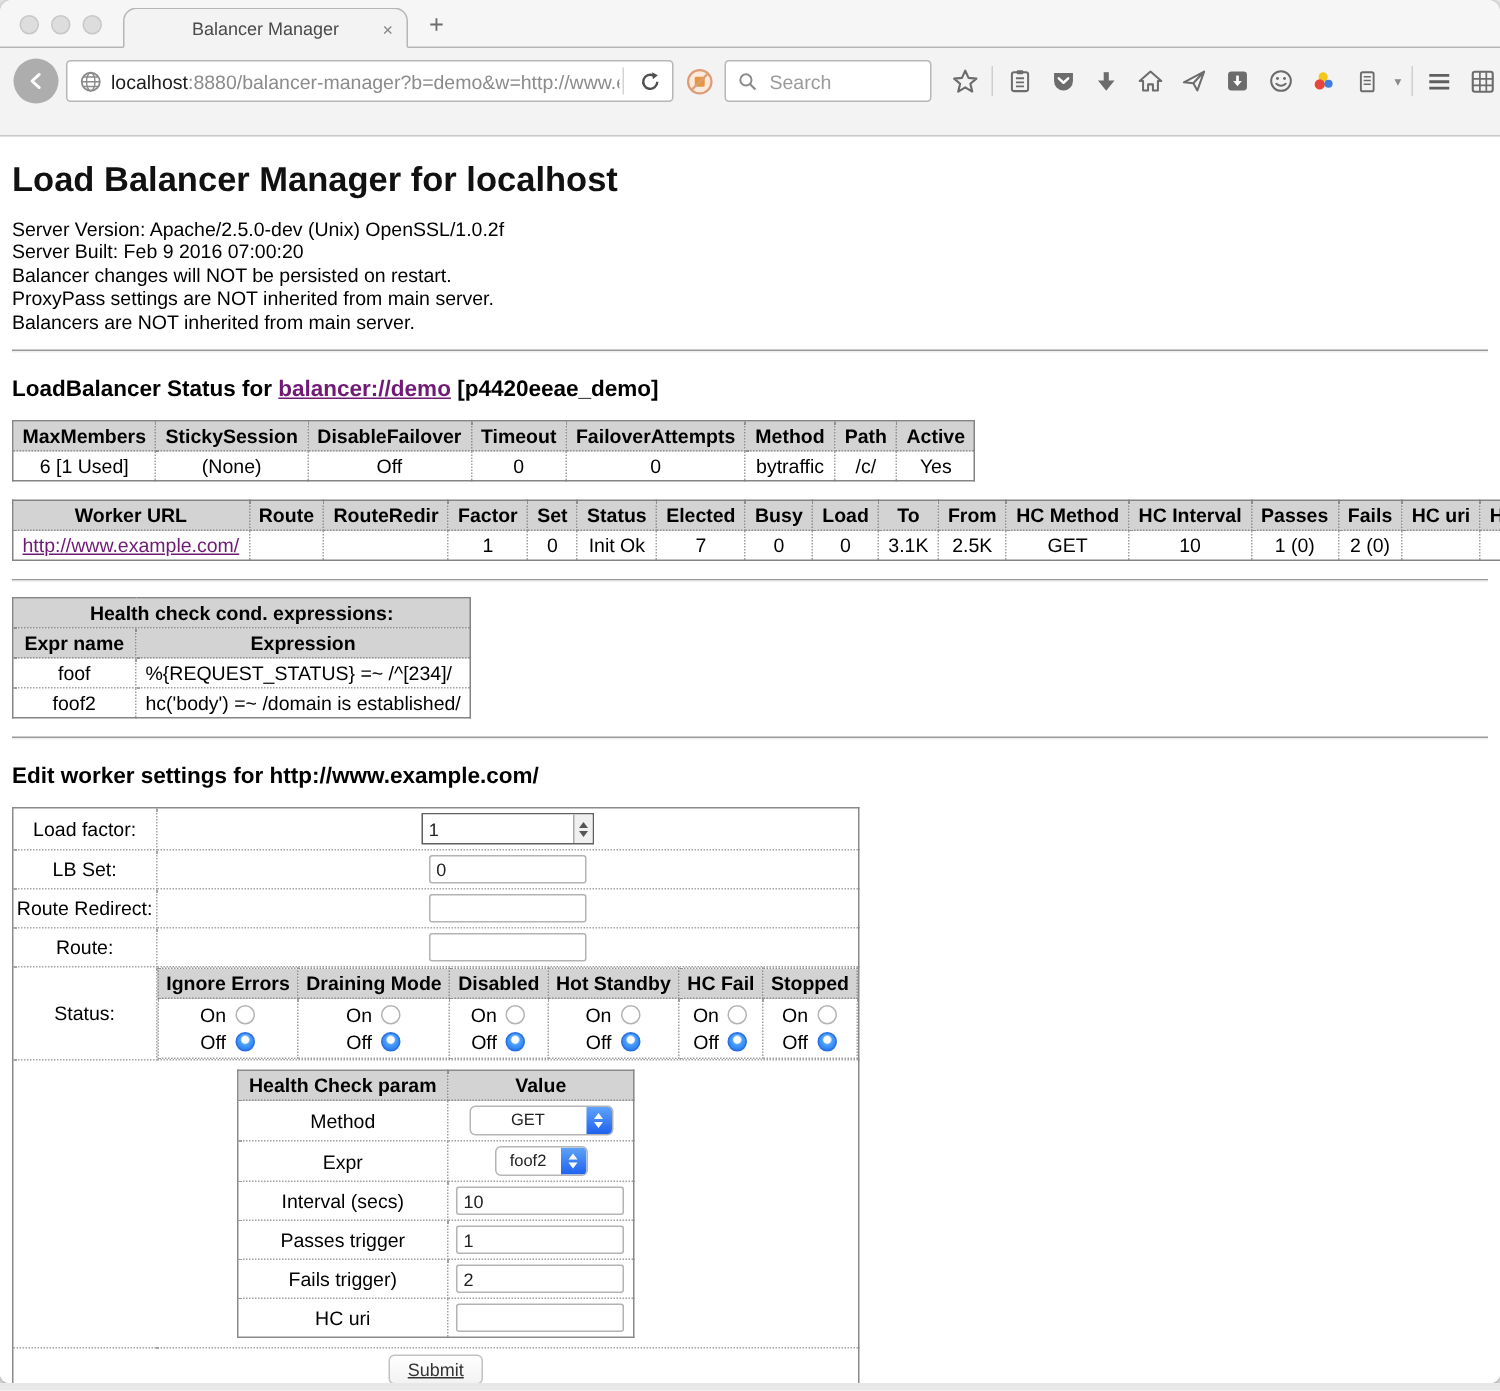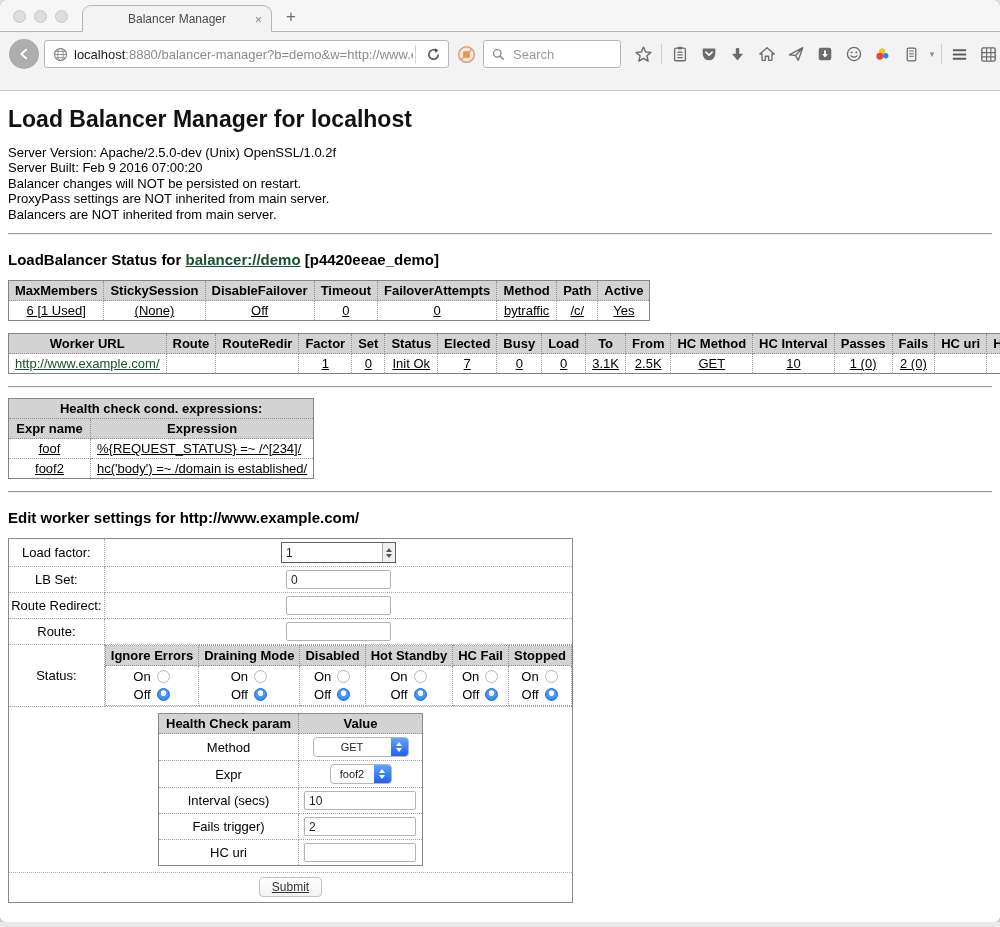--- a/index.html
+++ b/index.html
@@ -39,25 +39,25 @@
   .sep { width:1px; height:20px; background:#cfcfcf; margin:0 3px; }
   .caret-glyph { font-size:9px; color:#8a8a8a; width:12px; text-align:center; }
 
   
   .content { position:absolute; top:92px; left:0; right:0; bottom:0; background:#fff;
              padding:0 8px; font-size:13px; color:#000; overflow:hidden; }
   h1.pagetitle { font-size:23px; margin:14px 0 12px; font-weight:bold; color:#111; }
   .server-info div { line-height:15.4px; }
   hr.rule { border:none; border-top:1px solid #999; border-bottom:1px solid #efefef; margin:11px 0 10px; }
   h3.section { font-size:15px; font-weight:bold; margin:16px 0 12px; }
-  a.vlink { color:#14532d; }
+  a.vlink { color:#701a75; }
 
   table.data { border-collapse:collapse; border:1px solid #848484; margin:4px 0 12px; font-size:13px; }
   table.data th { background:#d3d3d3; font-weight:bold; padding:2px 6px; border:1px dotted #8f8f8f; text-align:center; white-space:nowrap; }
-  table.data td { padding:2px 6px; border:1px dotted #9f9f9f; text-align:center; white-space:nowrap;text-decoration:underline; }
+  table.data td { padding:2px 6px; border:1px dotted #9f9f9f; text-align:center; white-space:nowrap; }
   table.data td.left { text-align:left; }
 
   
   table.form { border-collapse:collapse; border:1px solid #8a8a8a; width:565px; margin:6px 0 0; font-size:13px; }
   table.form > tbody > tr > td { border:1px dotted #a5a5a5; text-align:center; padding:3px 2px; }
   td.lblcell { width:98px; }
   .txtinput { width:105px; height:19px; border:1px solid #b3b3b3; border-radius:2px; font-size:12px;
               padding:1px 4px; font-family:"Liberation Sans",sans-serif; color:#222; }
   .numwrap { display:inline-flex; width:115px; height:21px; border:1px solid #5f5f5f; background:#fff; }
   .numwrap input { flex:1; min-width:0; border:none; outline:none; font-size:12px; padding:1px 4px;
@@ -472,20 +472,24 @@
                           <span class="chev-dn"></span>
                         </span>
                 </span>
               </td>
             </tr>
             <tr>
               <td>Interval (secs)</td>
               <td class="val"><input class="hc-input" type="text" value="10" style=""></td>
             </tr>
             <tr>
+              <td>Passes trigger</td>
+              <td class="val"><input class="hc-input" type="text" value="1" style=""></td>
+            </tr>
+            <tr>
               <td>Fails trigger)</td>
               <td class="val"><input class="hc-input" type="text" value="2" style=""></td>
             </tr>
             <tr>
               <td>HC uri</td>
               <td class="val"><input class="hc-input" type="text" value="" style=""></td>
             </tr>
           </tbody>
               </table>
         </td>

